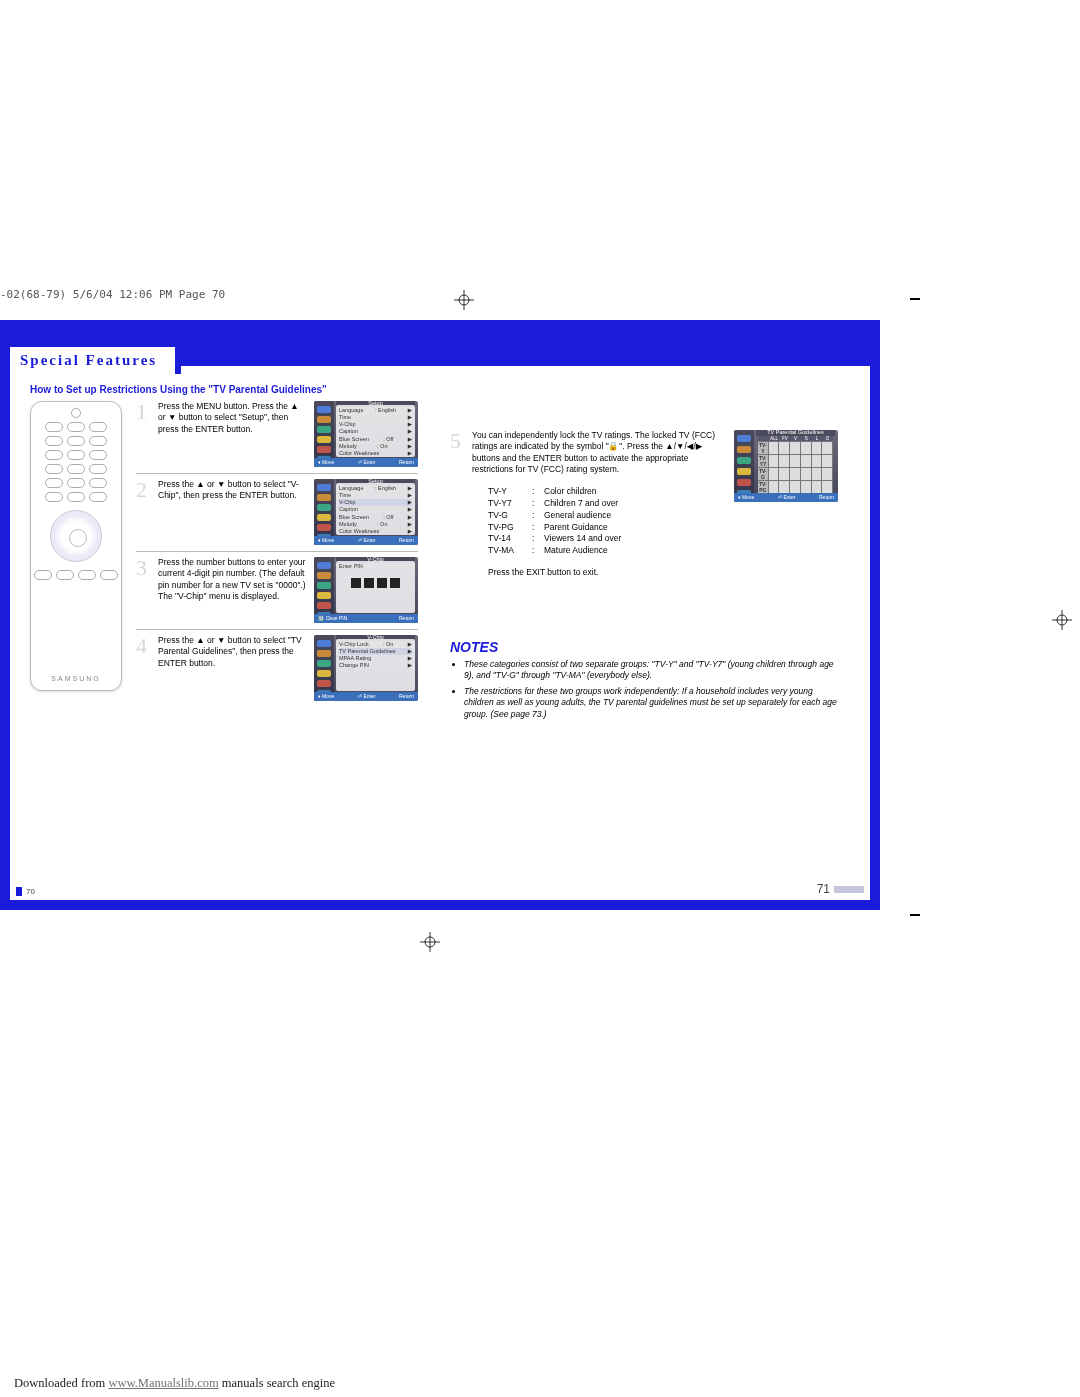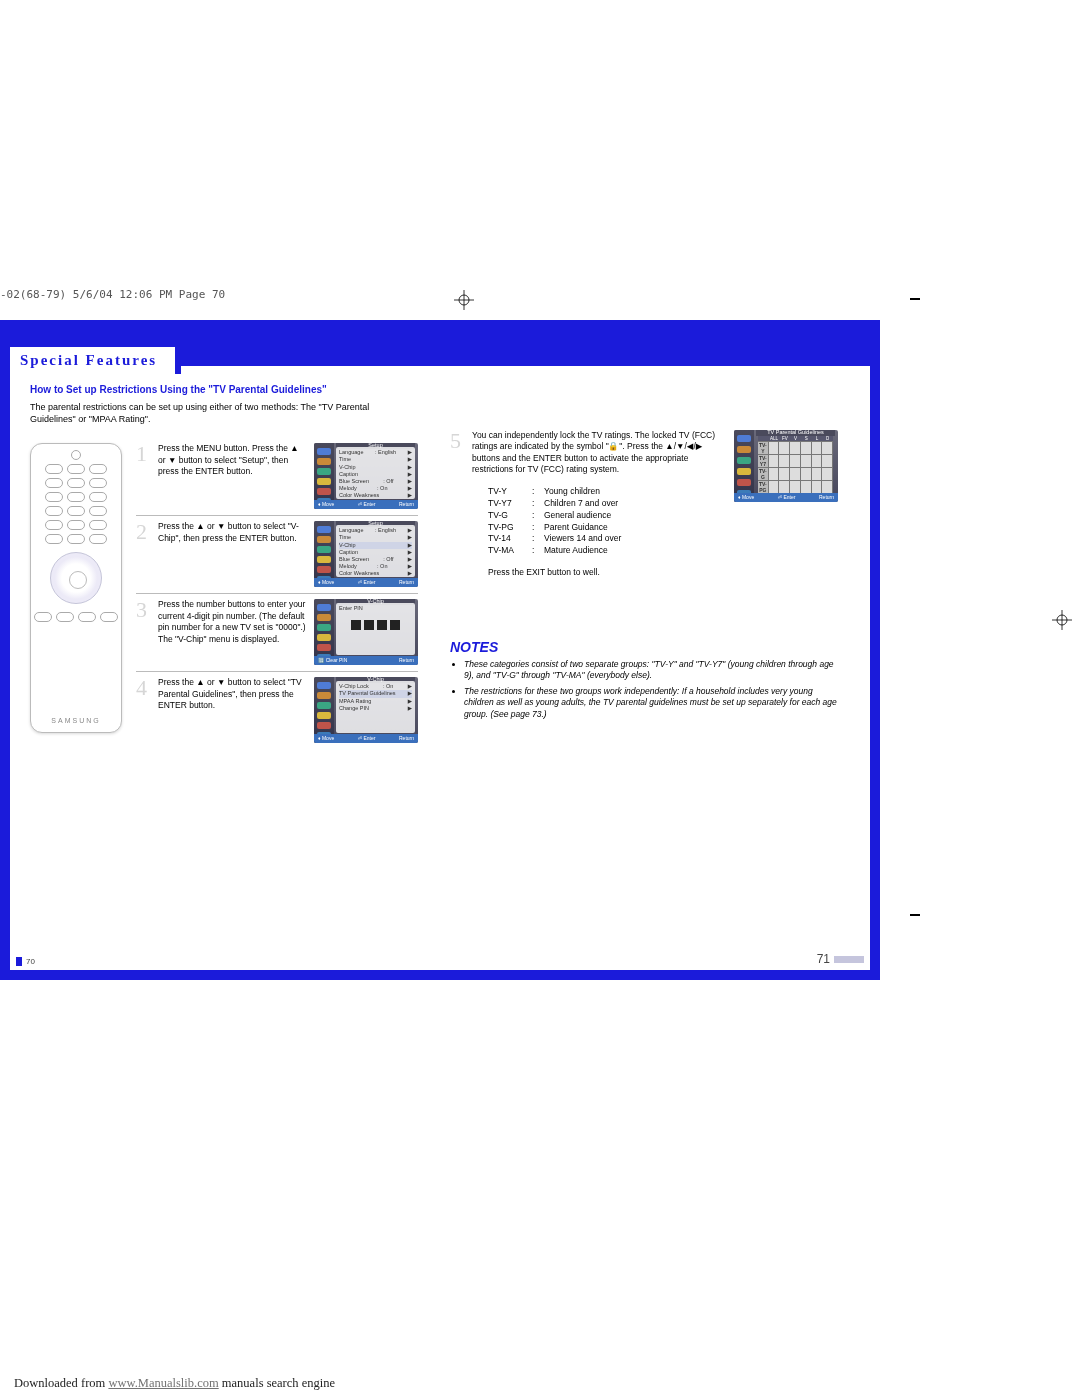--- a/index.html
+++ b/index.html
@@ -25,21 +25,21 @@
   .crosshair-right { position: absolute; top: 610px; right: 8px; }
   .tick-tr { position: absolute; top: 298px; right: 160px; width: 10px; height: 2px; background: #000; }
   .tick-br { position: absolute; top: 914px; right: 160px; width: 10px; height: 2px; background: #000; }
   .crosshair svg { width: 20px; height: 20px; display: block; }
 
   .spread {
     position: absolute;
     top: 320px;
     left: 0;
     width: 880px;
-    height: 660px;
+    height: 590px;
     background: #1b1bda;
     padding: 10px;
   }
   .inner {
     position: relative;
     width: 100%;
     height: 100%;
     background: #fff;
     border-top: 36px solid #1b1bda;
   }
@@ -247,21 +247,20 @@
 <div class="spread">
   <div class="inner">
     <div class="tab">
       <h2>Special Features</h2>
     </div>
 
     <div class="columns">
 
       <div class="col">
         <div class="section-title">How to Set up Restrictions Using the "TV Parental Guidelines"</div>
-        <div class="intro">The parental restrictions can be set up using either of two methods: The "TV Parental Guidelines" or "MPAA Rating".</div>
 
         <div class="col-left">
           <div class="remote">
             <div class="power"></div>
             <div class="btn-row">
                 <div class="btn-pill"></div>
                 <div class="btn-pill"></div>
                 <div class="btn-pill"></div>
               </div>
             <div class="btn-row">
@@ -494,21 +493,21 @@
         <div class="right-body">
           <div class="right-step5">
             <div class="step" style="border-top:none">
               <div class="step-num">5</div>
               <div class="step-text">
                 <span>You can independently lock the TV ratings. The locked TV (FCC) ratings are indicated by the symbol "🔒". Press the ▲/▼/◀/▶ buttons and the ENTER button to activate the appropriate restrictions for TV (FCC) rating system.</span>
                 <div class="ratings">
                   <div class="row">
                       <span class="k">TV-Y</span>
                       <span class="c">:</span>
-                      <span>Young children</span>
+                      <span>Color children</span>
                     </div>
                   <div class="row">
                       <span class="k">TV-Y7</span>
                       <span class="c">:</span>
                       <span>Children 7 and over</span>
                     </div>
                   <div class="row">
                       <span class="k">TV-G</span>
                       <span class="c">:</span>
                       <span>General audience</span>
@@ -522,21 +521,21 @@
                       <span class="k">TV-14</span>
                       <span class="c">:</span>
                       <span>Viewers 14 and over</span>
                     </div>
                   <div class="row">
                       <span class="k">TV-MA</span>
                       <span class="c">:</span>
                       <span>Mature Audience</span>
                     </div>
                 </div>
-                <div style="margin-top:10px; margin-left:16px;">Press the EXIT button to well.</div>
+                <div style="margin-top:10px; margin-left:16px;">Press the EXIT button to exit.</div>
               </div>
             </div>
           </div>
 
           <div class="osd" style="height:72px">
             <div class="osd-side">
                 <span></span>
                 <span></span>
                 <span></span>
                 <span></span>

